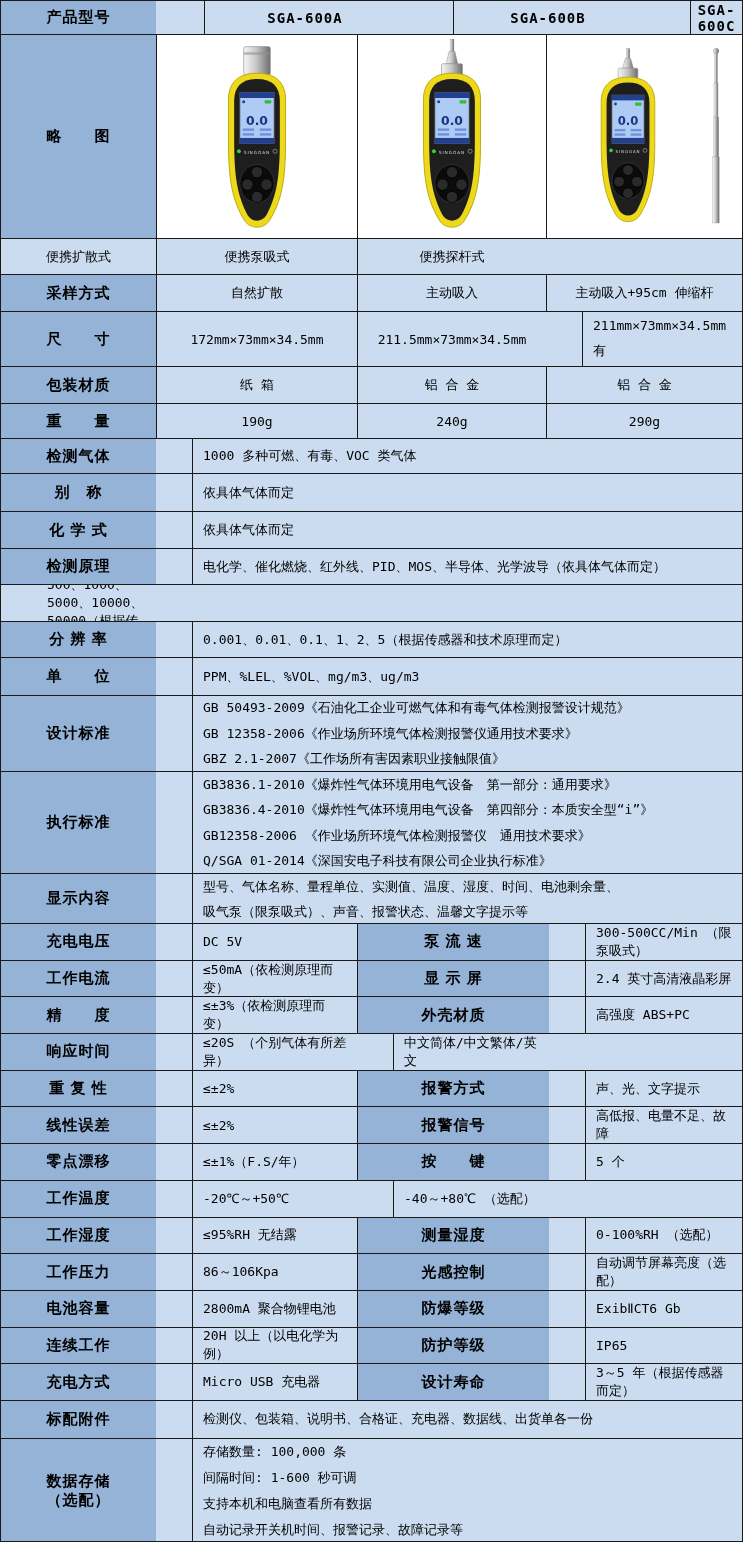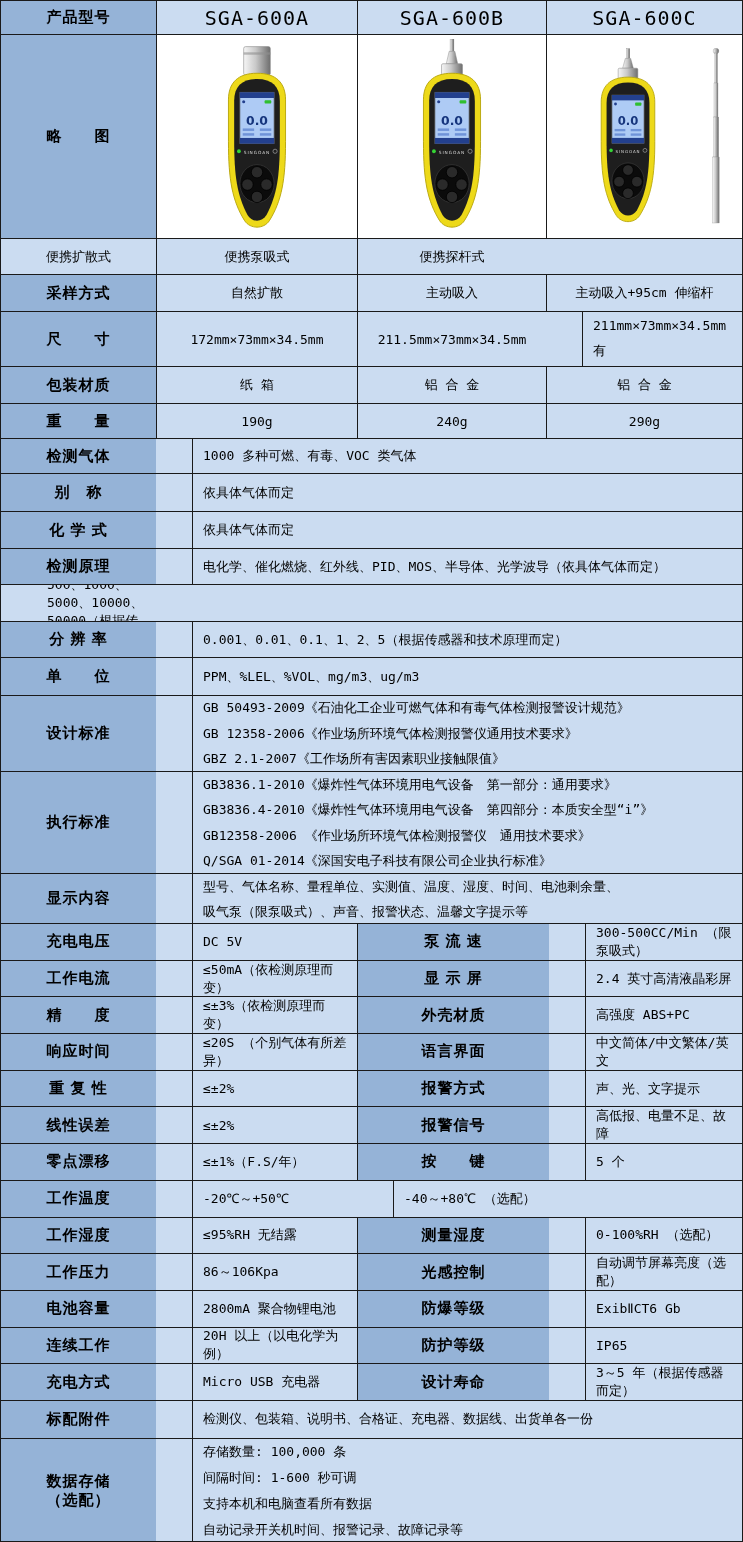--- a/index.html
+++ b/index.html
@@ -17,21 +17,21 @@
   }
   .spec-table {
     width: 743px;
     height: 1542px;
     border: 1px solid var(--bd);
     background: var(--val-bg);
     overflow: hidden;
   }
   .r { display: grid; border-top: 1px solid var(--bd); }
   .r:first-child { border-top: none; }
-  .g-head  { grid-template-columns: 155px 201px 189px 1fr; }
+  .g-head  { grid-template-columns: 155px 201px 189px 1fr; gap: 48px; }
   .g-prod  { grid-template-columns: 155px 201px 189px 1fr; }
   .g-full  { grid-template-columns: 155px 1fr; }
   .g-spec  { grid-template-columns: 155px 201px 192px 1fr; }
   .c {
     border-left: 1px solid var(--bd);
     display: flex;
     align-items: center;
     justify-content: center;
     overflow: hidden;
   }
@@ -48,21 +48,21 @@
     font-size: 13px;
     font-family: "DejaVu Sans Mono", "Liberation Sans", sans-serif;
     text-align: center;
   }
   .val.left {
     justify-content: flex-start;
     text-align: left;
     padding: 2px 10px;
     margin-left: 36px;
   }
-  .head-model { font-size: 20px; letter-spacing: 1px; }
+  .head-model { font-size: 14px; letter-spacing: 1px; font-weight: bold; }
   .pre { white-space: pre-line; }
   .roomy { line-height: 25.4px; }
   .roomy2 { line-height: 25px; }
   .roomy3 { line-height: 26px; }
   .lh19 { line-height: 1.9; }
   .gallery-cell {
     background: #ffffff;
     position: relative;
   }
   .device-svg { display: block; }
@@ -280,21 +280,20 @@
   </div>
   <div class="r g-spec" style="height:36.7px">
     <div class="c lab">精　　度</div>
     <div class="c val left">≤±3%（依检测原理而变）</div>
     <div class="c lab">外壳材质</div>
     <div class="c val left">高强度 ABS+PC</div>
   </div>
   <div class="r g-spec" style="height:36.7px">
     <div class="c lab">响应时间</div>
     <div class="c val left">≤20S （个别气体有所差异）</div>
-    <div class="c lab">语言界面</div>
     <div class="c val left">中文简体/中文繁体/英文</div>
   </div>
   <div class="r g-spec" style="height:36.7px">
     <div class="c lab">重 复 性</div>
     <div class="c val left">≤±2%</div>
     <div class="c lab">报警方式</div>
     <div class="c val left">声、光、文字提示</div>
   </div>
   <div class="r g-spec" style="height:36.7px">
     <div class="c lab">线性误差</div>

